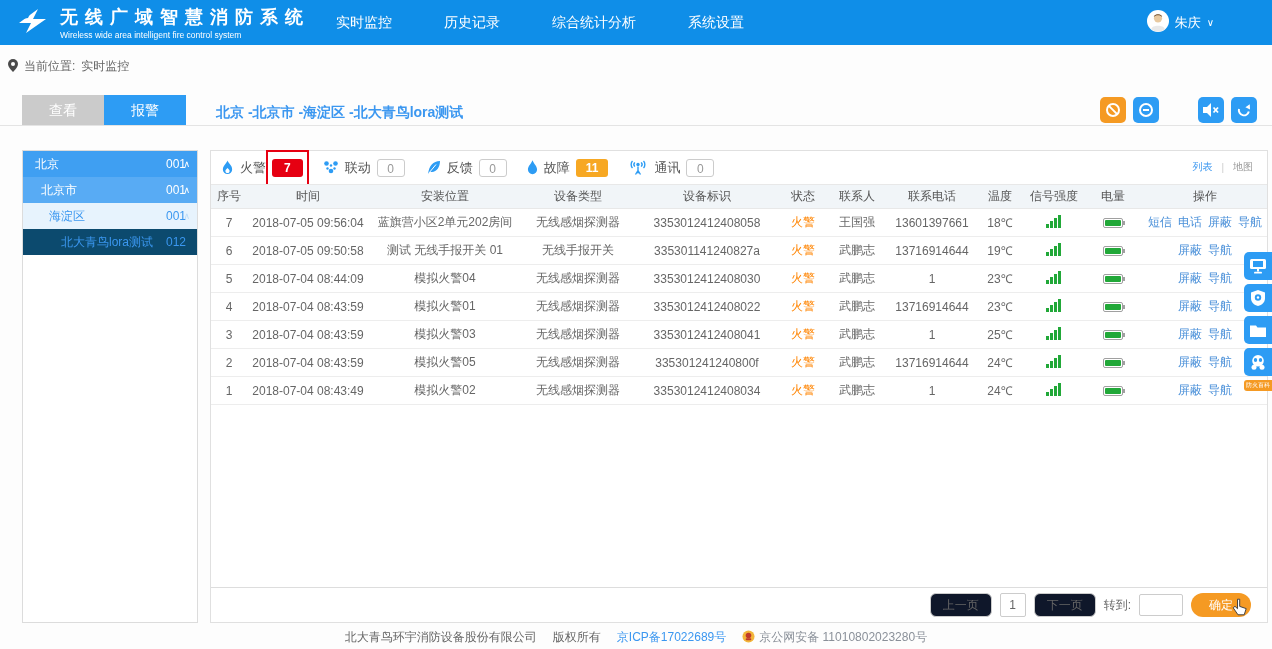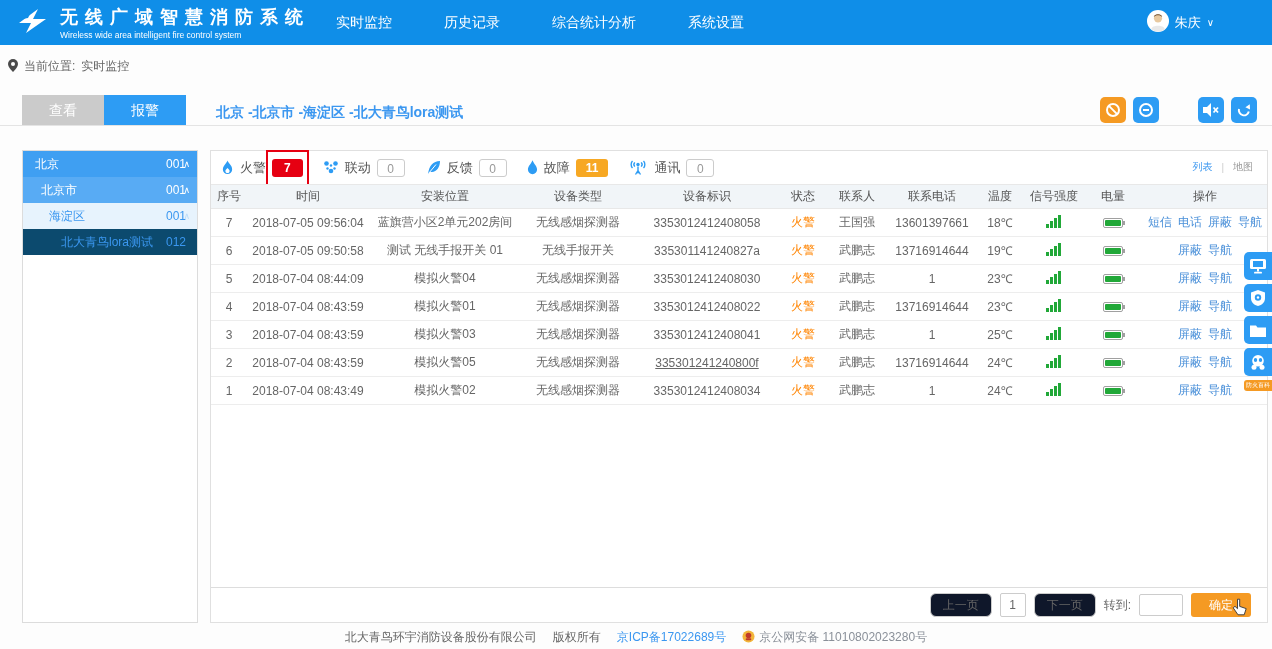--- a/index.html
+++ b/index.html
@@ -66,21 +66,21 @@
   .link { color:#4a90d9; cursor:pointer; margin:0 3px; }
   .batt { display:inline-block; width:20px; height:10px; border:1px solid #a0a0a0; border-radius:2px; position:relative; vertical-align:middle; }
   .batt::before { content:""; position:absolute; left:1px; top:1px; width:16px; height:6px; background:#21a838; border-radius:1px; }
   .batt::after { content:""; position:absolute; right:-3px; top:2px; width:2px; height:4px; background:#a0a0a0; }
 
   
   .pager { position:absolute; bottom:0; left:0; width:100%; height:35px; border-top:1px solid #ddd; display:flex; align-items:center; justify-content:flex-end; padding-right:16px; gap:8px; font-size:12px; color:#666; }
   .pbtn { border:1px solid #ccc; height:24px; line-height:22px; padding:0 12px; border-radius:6px; background:#0f172a; cursor:pointer; }
   .pnum { border:1px solid #ccc; width:26px; height:24px; line-height:22px; text-align:center; border-radius:2px; background:#fff; cursor:pointer; }
   .goto-input { width:44px; height:22px; border:1px solid #ccc; border-radius:2px; }
-  .confirm { background:#f59a23; color:#fff; border:none; border-radius:3px; height:24px; line-height:24px; padding:0 18px; font-size:12px; cursor:pointer; }
+  .confirm { background:#f59a23; color:#fff; border:none; border-radius:12px; height:24px; line-height:24px; padding:0 18px; font-size:12px; cursor:pointer; }
 
   
   .rail { position:absolute; right:0; top:252px; display:flex; flex-direction:column; gap:4px; align-items:flex-end; }
   .rail-btn { width:28px; height:28px; background:#2d9cf4; border-radius:5px 0 0 5px; display:flex; align-items:center; justify-content:center; cursor:pointer; }
   .rail-tag { width:28px; background:#f59a23; color:#fff; font-size:6px; line-height:7px; text-align:center; padding:2px 0; border-radius:3px 0 0 3px; cursor:pointer; word-break:break-all; }
 
   
   .footer { position:absolute; top:629px; left:0; width:1272px; display:flex; justify-content:center; align-items:center; gap:16px; font-size:12px; color:#666; }
   .icp { color:#3b97f0; cursor:pointer; }
   .police-wrap { display:flex; align-items:flex-end; gap:4px; color:#8a9099; }
@@ -377,21 +377,21 @@
               </g>
             </svg></span></div>
         <div class="cell" style="width: 56px;"><span class="batt"></span></div>
         <div class="cell ops" style="width: 128px;"><span class="link">屏蔽</span><span class="link">导航</span></div>
       </div>
       <div class="trow">
         <div class="cell" style="width: 36px;">2</div>
         <div class="cell" style="width: 122px;">2018-07-04 08:43:59</div>
         <div class="cell" style="width: 152px;">模拟火警05</div>
         <div class="cell" style="width: 114px;">无线感烟探测器</div>
-        <div class="cell" style="width: 144px; text-decoration: underline;">335301241240800f</div>
+        <div class="cell" style="width: 144px;">335301241240800f</div>
         <div class="cell status-txt" style="width: 48px;">火警</div>
         <div class="cell" style="width: 60px;">武鹏志</div>
         <div class="cell" style="width: 90px;">13716914644</div>
         <div class="cell" style="width: 46px;">24℃</div>
         <div class="cell" style="width: 62px;"><span><svg width="16" height="13" viewBox="0 0 16 13">
               <g fill="#21a838">
                 <rect x="0" y="9" width="3" height="4"></rect>
                 <rect x="4" y="6" width="3" height="7"></rect>
                 <rect x="8" y="3" width="3" height="10"></rect>
                 <rect x="12" y="0" width="3" height="13"></rect>

